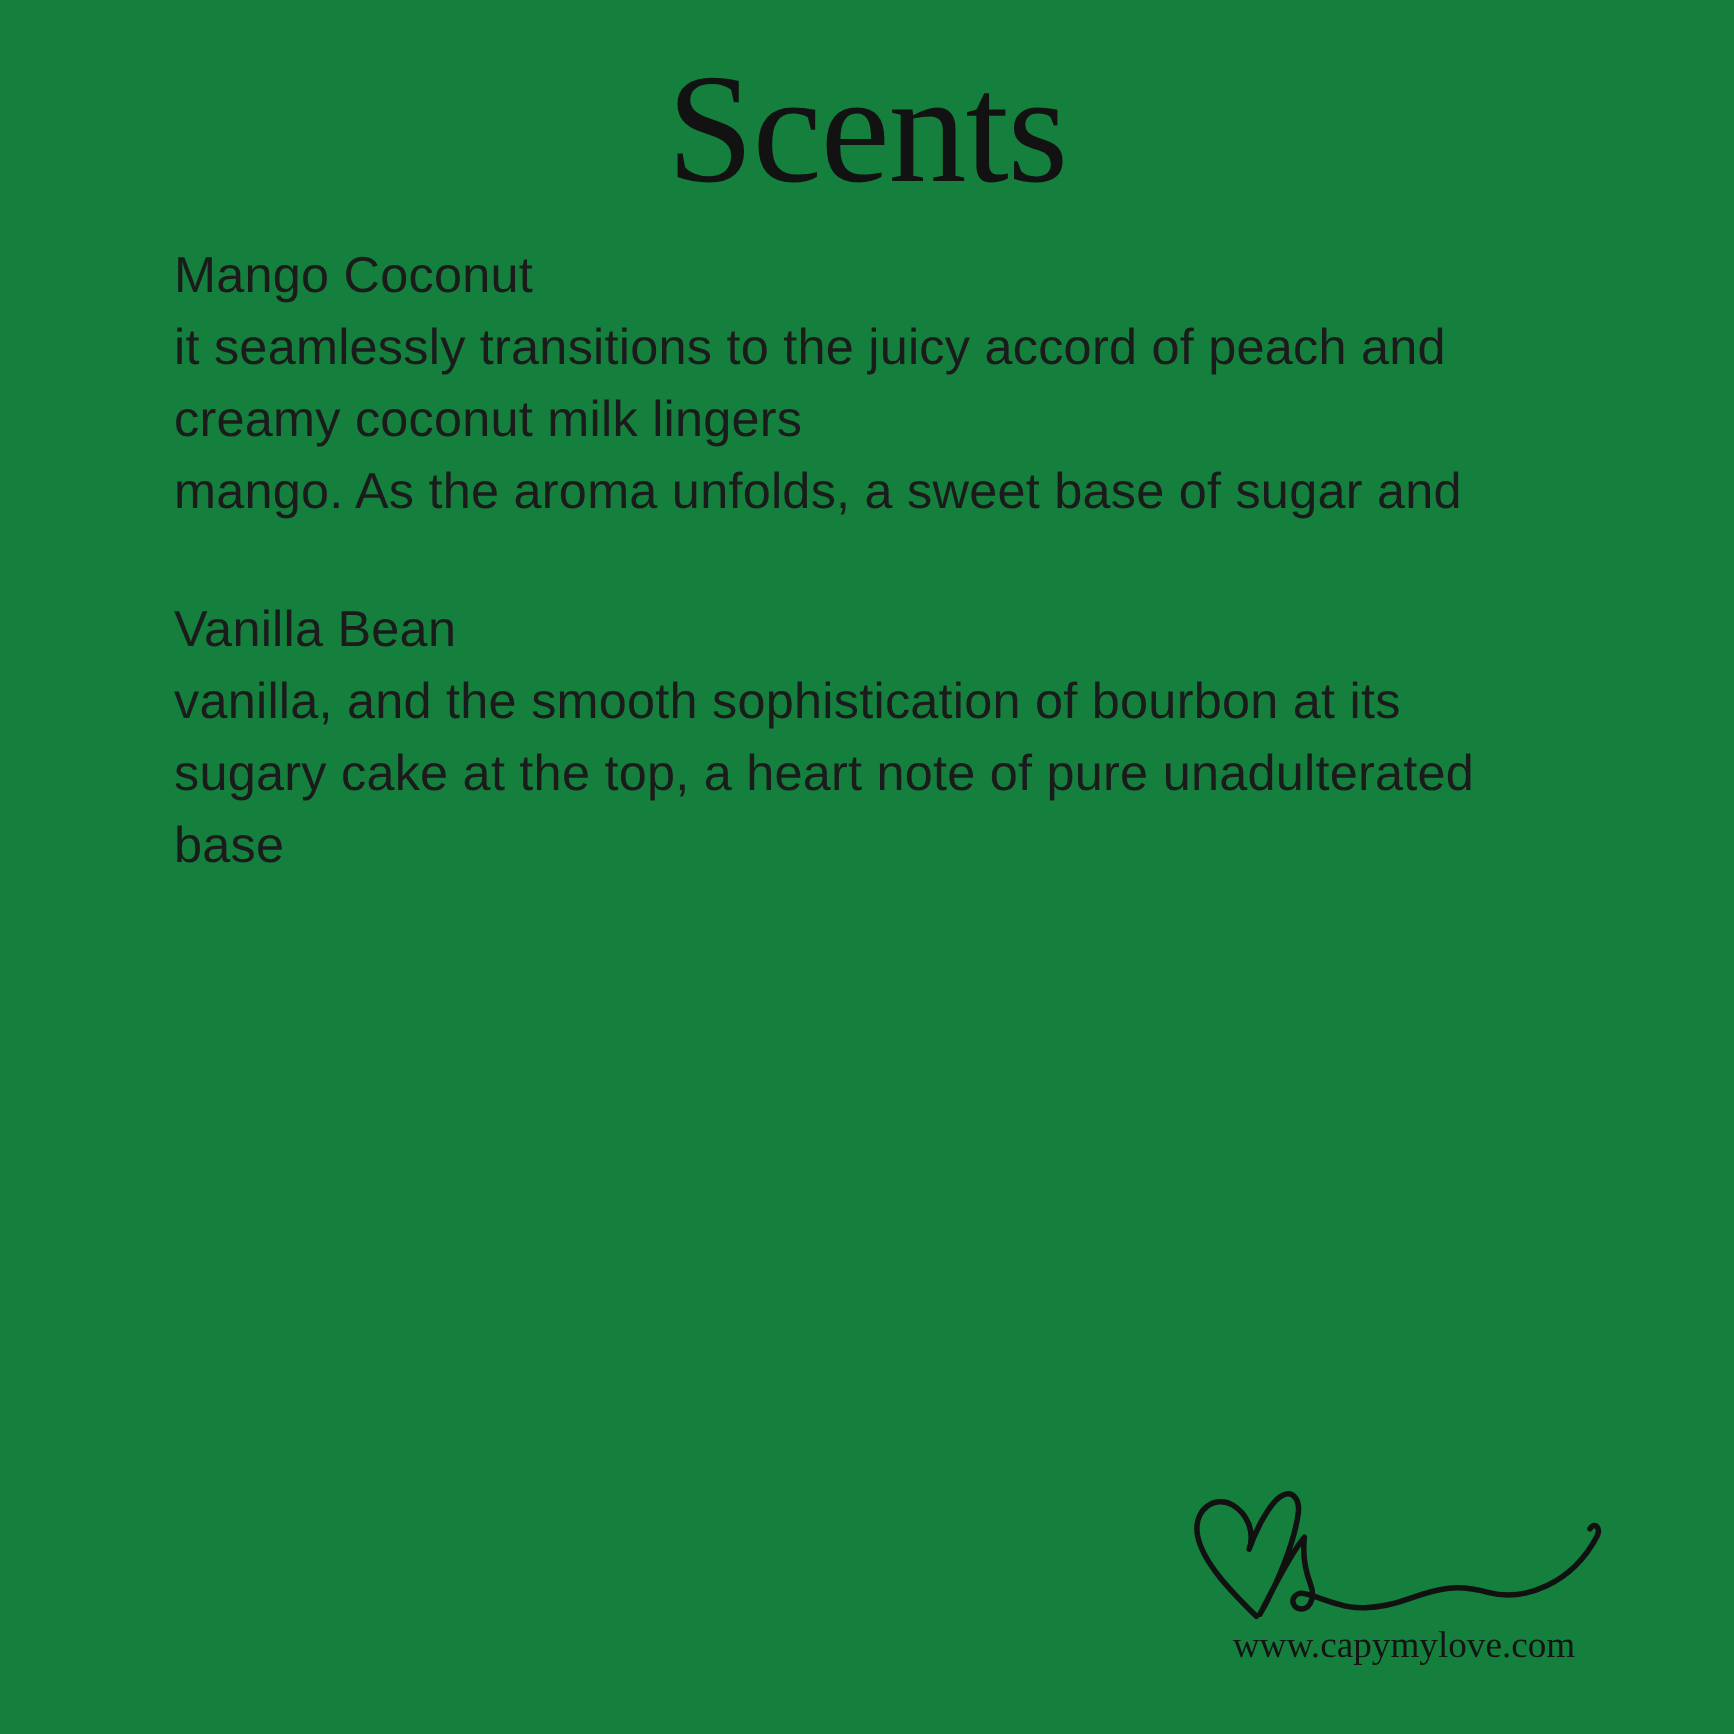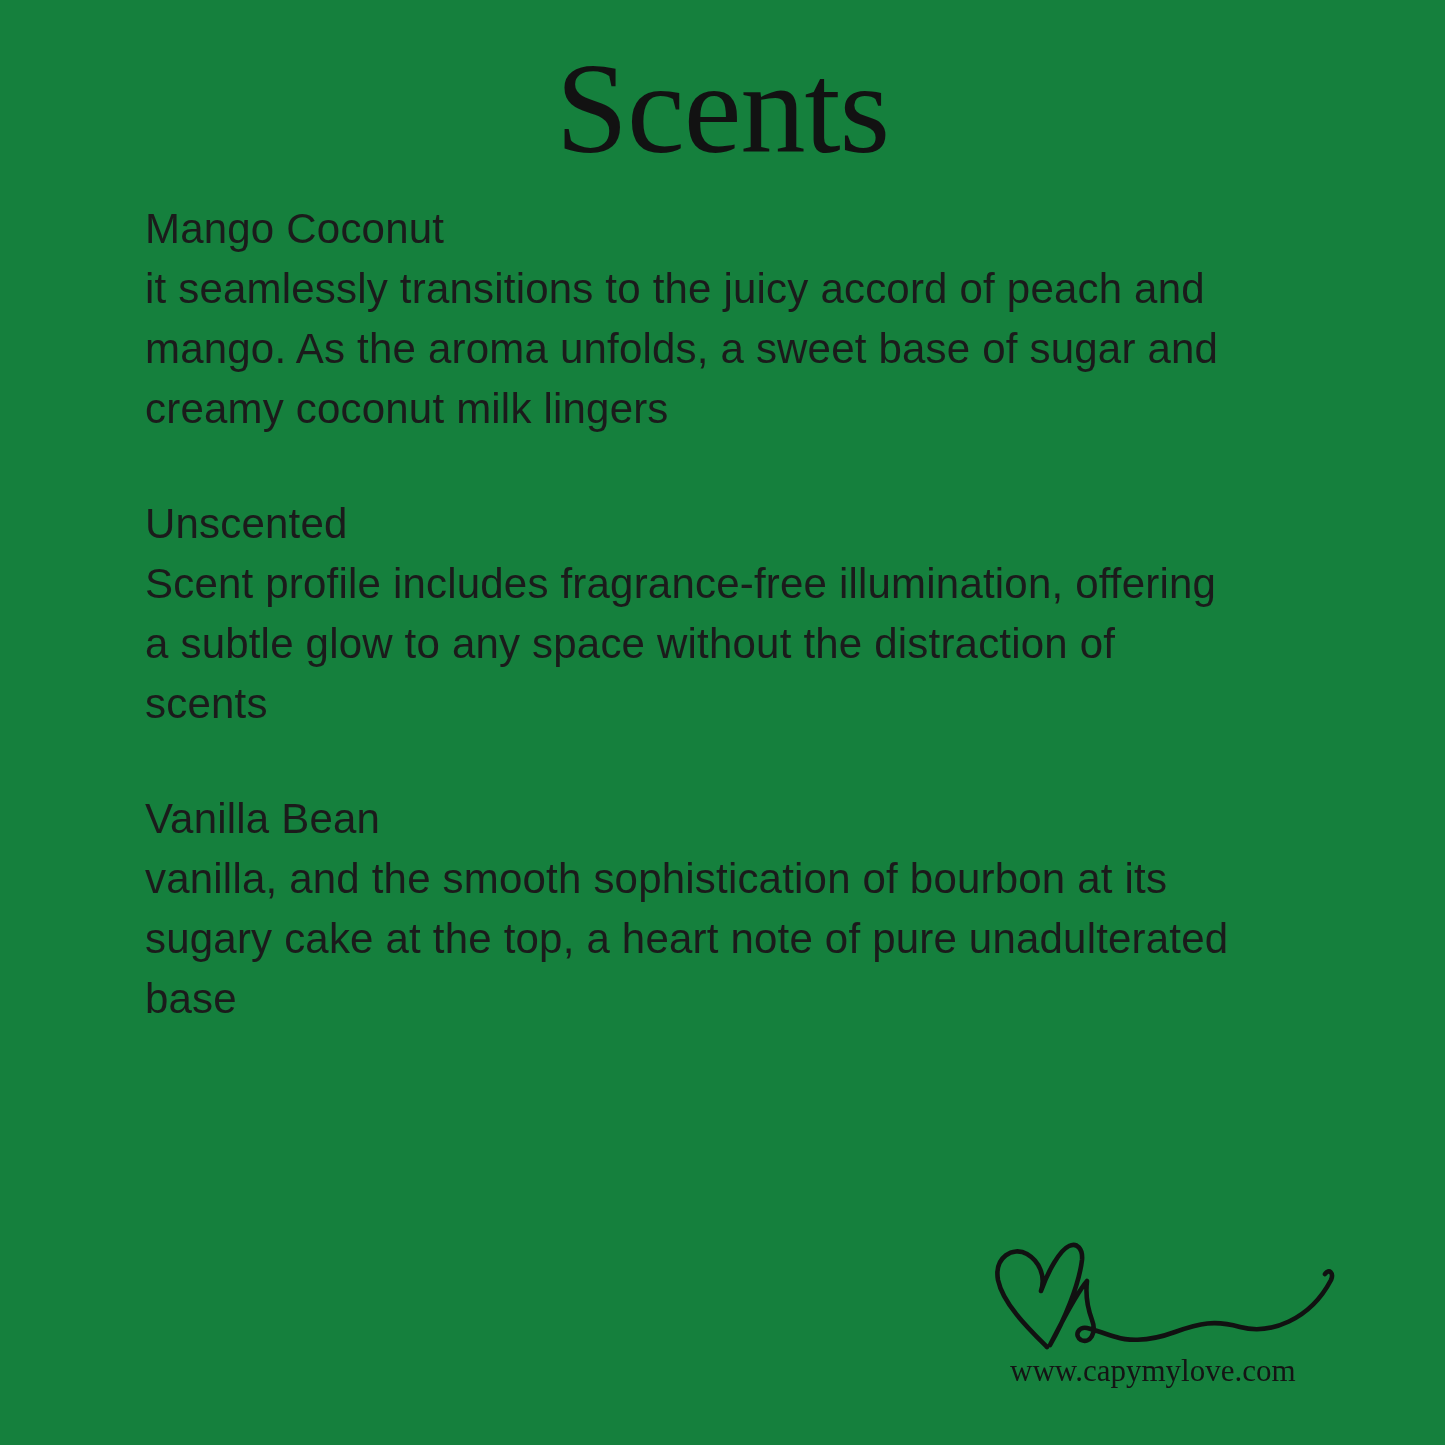--- a/index.html
+++ b/index.html
@@ -51,48 +51,43 @@
     left: 990px;
     top: 1240px;
     width: 355px;
     height: 115px;
   }
   .url {
     position: absolute;
     left: 1010px;
     top: 1352px;
     width: 320px;
+    text-align: center;
     font-family: "Liberation Serif", "DejaVu Serif", serif;
     font-size: 31px;
     line-height: 38px;
     color: #141414;
   }
 </style>
 </head>
 <body>
 
 <main class="page">
 
   <h1 class="title">Scents</h1>
 
   <div class="content">
 
     <section class="scent">
       <div class="scent-name">Mango Coconut</div>
       <div class="line">it seamlessly transitions to the juicy accord of peach and</div>
+      <div class="line">creamy coconut milk lingers</div>
       <div class="line">mango. As the aroma unfolds, a sweet base of sugar and</div>
-      <div class="line">creamy coconut milk lingers</div>
     </section>
 
-    <section class="scent">
-      <div class="scent-name">Unscented</div>
-      <div class="line">Scent profile includes fragrance-free illumination, offering</div>
-      <div class="line">a subtle glow to any space without the distraction of</div>
-      <div class="line">scents</div>
-    </section>
 
     <section class="scent">
       <div class="scent-name">Vanilla Bean</div>
       <div class="line">vanilla, and the smooth sophistication of bourbon at its</div>
       <div class="line">sugary cake at the top, a heart note of pure unadulterated</div>
       <div class="line">base</div>
     </section>
 
   </div>
 

